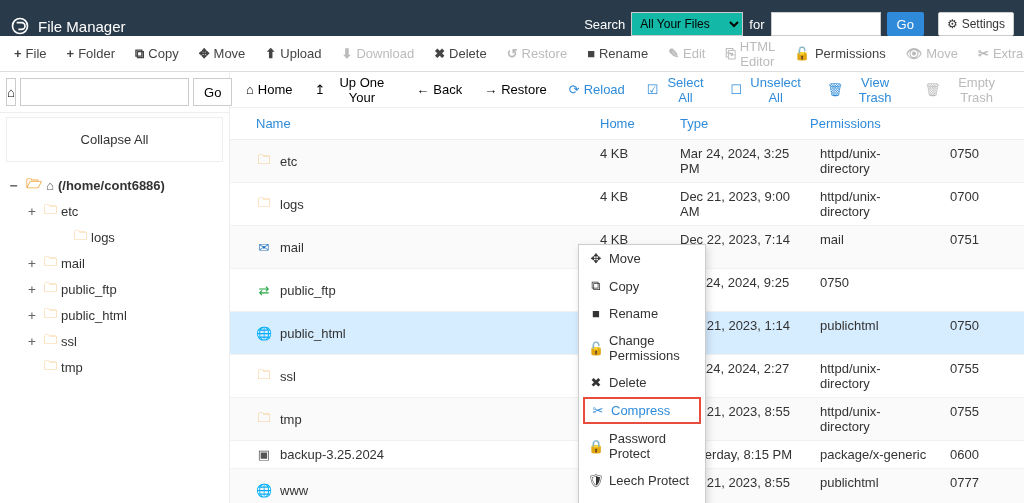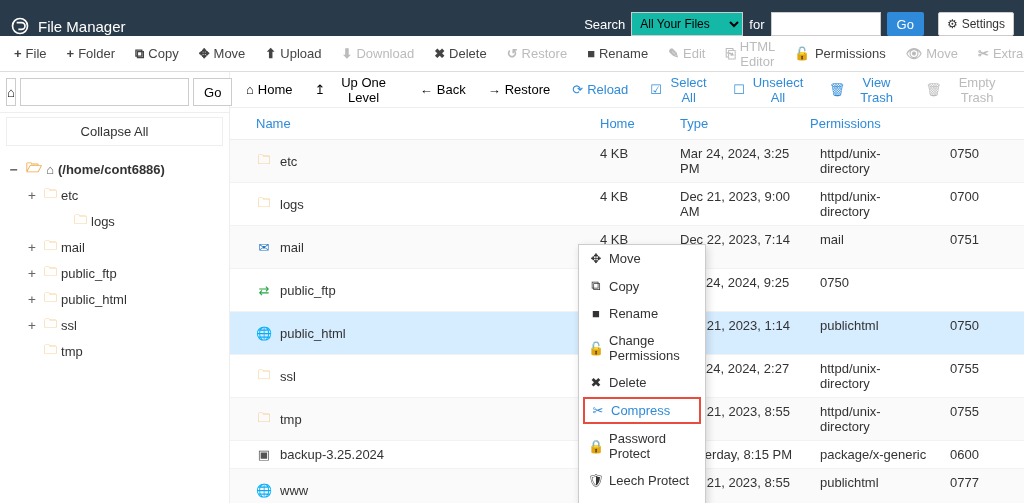--- a/index.html
+++ b/index.html
@@ -20,21 +20,21 @@
 .tool-btn.disabled { color: #bbb; }
 .tool-btn .ic { font-weight: bold; }
 
 .main { display: flex; height: calc(100vh - 72px); }
 
 .sidebar { width: 230px; border-right: 1px solid #eee; display: flex; flex-direction: column; }
 .sidebar-top { display: flex; padding: 6px; gap: 4px; border-bottom: 1px solid #eee; align-items: center; }
 .home-btn { width: 28px; height: 28px; border: 1px solid #ccc; background: #fff; display: flex; align-items: center; justify-content: center; cursor: pointer; }
 .path-input { flex: 1; height: 28px; border: 1px solid #ccc; padding: 0 6px; font-size: 12px; }
 .go-path { height: 28px; padding: 0 10px; border: 1px solid #ccc; background: #fff; cursor: pointer; font-size: 13px; }
-.collapse-row { background: #fff; border: 1px solid #eee; margin: 4px 6px; padding: 6px; text-align: center; font-size: 13px; cursor: pointer; }
+.collapse-row { background: #fff; border: 1px solid #eee; margin: 4px 6px; padding: 14px; text-align: center; font-size: 13px; cursor: pointer; }
 .tree { padding: 6px 10px; font-size: 13px; }
 .tree-item { display: flex; align-items: center; gap: 4px; padding: 2px 0; cursor: pointer; }
 .tree-item.root { font-weight: bold; }
 .tree-children { padding-left: 18px; }
 .tree-toggle { width: 12px; color: #666; font-family: monospace; }
 .folder-ic { color: #f0ad4e; }
 .folder-ic.open { color: #f0ad4e; }
 .home-ic-tree { color: #555; }
 
 .content { flex: 1; display: flex; flex-direction: column; position: relative; }
@@ -210,21 +210,21 @@
   </div>
 
   <div class="content">
     <div class="action-bar" id="action-bar">
         <button class="act-btn ">
           <span>⌂</span>
           <span>Home</span>
         </button>
         <button class="act-btn ">
           <span>↥</span>
-          <span>Up One Level</span>
+          <span>Up One Your</span>
         </button>
         <button class="act-btn ">
           <span>←</span>
           <span>Back</span>
         </button>
         <button class="act-btn ">
           <span>→</span>
           <span>Restore</span>
         </button>
         <button class="act-btn link">

